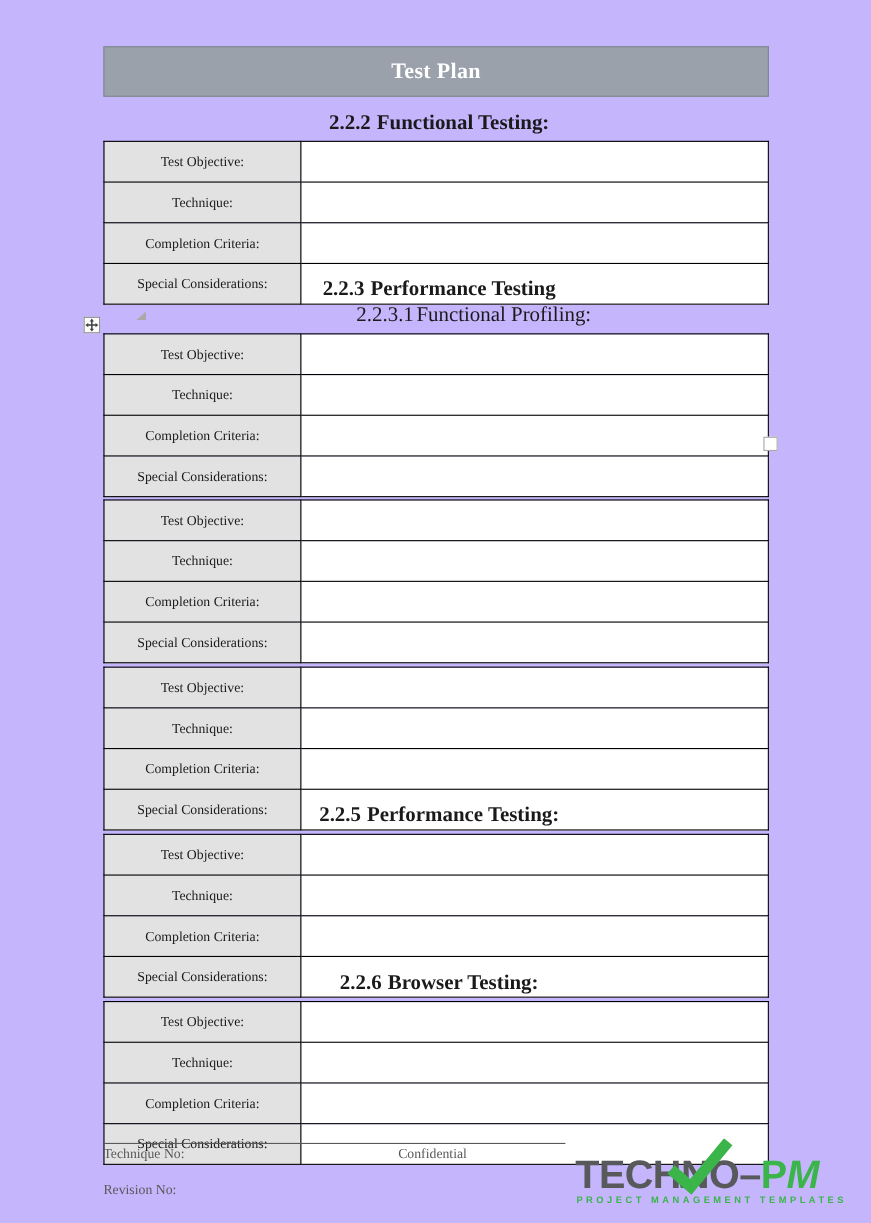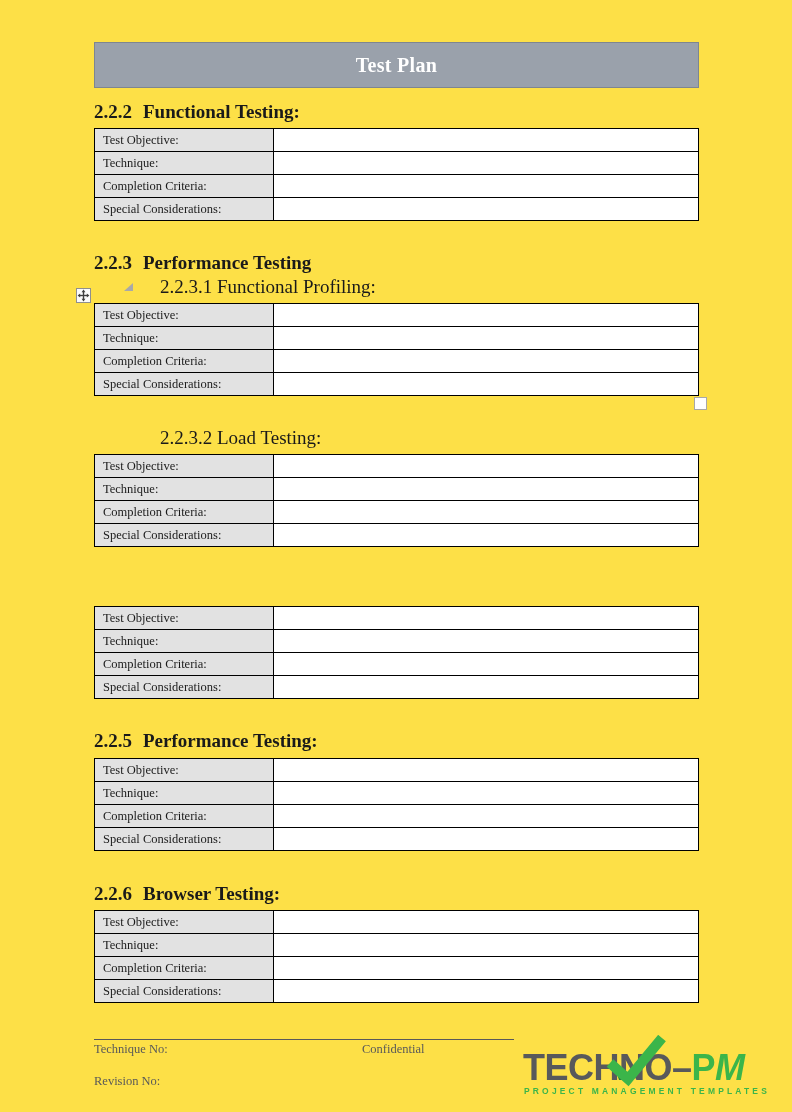--- a/index.html
+++ b/index.html
@@ -1,18 +1,18 @@
 <!DOCTYPE html>
 <html style="--banner_bg: #9aa1ab; --banner_border: #7e8690; --label_bg: #e2e2e2; --footer_text: #595959; --triangle_gray: #a9a9a9; --logo_gray: #58595b; --logo_green: #3bb54a;"><head>
 <meta charset="utf-8">
 <style>
   html,body{margin:0;padding:0;background:#ffffff;}
   .page{
-    position:relative;width:792px;height:1112px;background:#fde047;overflow:hidden;
-    font-family:"Liberation Serif","DejaVu Serif",serif;color:#1a1a1a;
+    position:relative;width:792px;height:1112px;background:#c4b5fd;overflow:hidden;
+    font-family:"Liberation Serif","DejaVu Serif",serif;color:#1a1a1a;text-align:center;
   }
   
   .banner{
     position:absolute;left:94px;top:42px;width:605px;height:46px;box-sizing:border-box;
     background:var(--banner_bg,#9aa1ab);border:1px solid var(--banner_border,#7e8690);
     display:flex;align-items:center;justify-content:center;
   }
   .banner span{font-size:20px;font-weight:bold;color:#ffffff;letter-spacing:.3px;}
   
   .heading{position:absolute;left:94px;width:605px;height:17px;font-size:19px;line-height:16px;white-space:nowrap;}
@@ -24,21 +24,21 @@
     position:absolute;left:30px;top:4px;width:9px;height:8px;
     background:var(--triangle_gray,#a9a9a9);
     clip-path:polygon(100% 0,100% 100%,0 100%);
   }
   
   table.doc-table{
     position:absolute;left:94px;width:605px;border-collapse:collapse;table-layout:fixed;
     border:1.5px solid #000;
   }
   table.doc-table td{
-    border:1px solid #000;height:23px;padding:1px 8px;vertical-align:middle;
+    border:1px solid #000;height:37px;padding:1px 8px;vertical-align:middle;
     font-size:12.5px;line-height:1.15;box-sizing:border-box;
   }
   td.lbl{width:179px;background:var(--label_bg,#e2e2e2);}
   td.val{background:#fff;}
   
   .move-handle{
     position:absolute;left:76px;top:288px;width:15px;height:15px;box-sizing:border-box;
     border:1px solid #8f8f8f;background:#fbfbfb;display:flex;align-items:center;justify-content:center;
   }
   .resize-handle{
@@ -121,23 +121,20 @@
           <td class="val"></td>
         </tr>
     <tr>
           <td class="lbl">Special Considerations:</td>
           <td class="val"></td>
         </tr>
   </tbody>
     </table>
   <div class="resize-handle"></div>
 
-  <div class="heading lvl2" style="top:430px">
-    <span class="hnum">2.2.3.2</span><span class="htitle">Load Testing:</span>
-  </div>
   <table class="doc-table" style="top:454px">
     <tbody>
         <tr>
           <td class="lbl">Test Objective:</td>
           <td class="val"></td>
         </tr>
     <tr>
           <td class="lbl">Technique:</td>
           <td class="val"></td>
         </tr>

